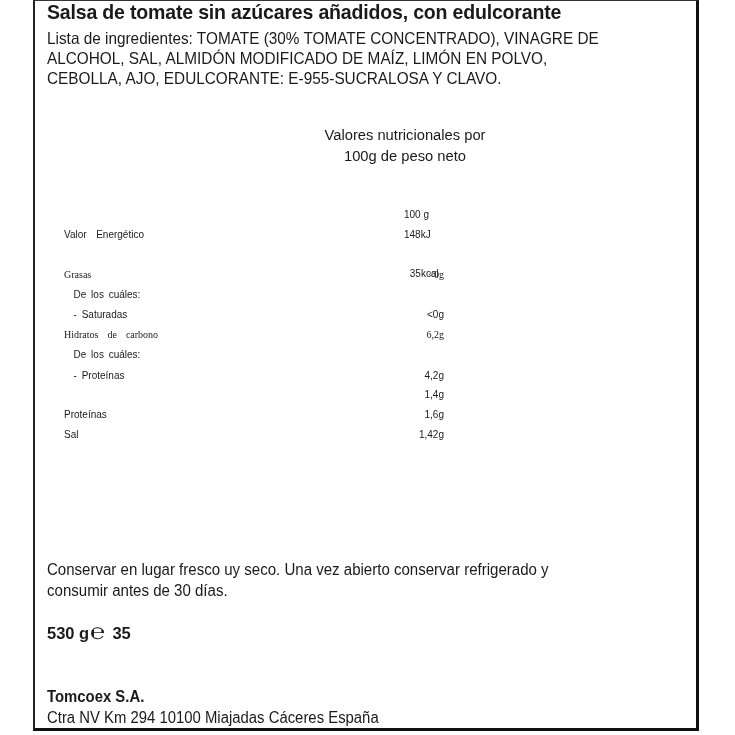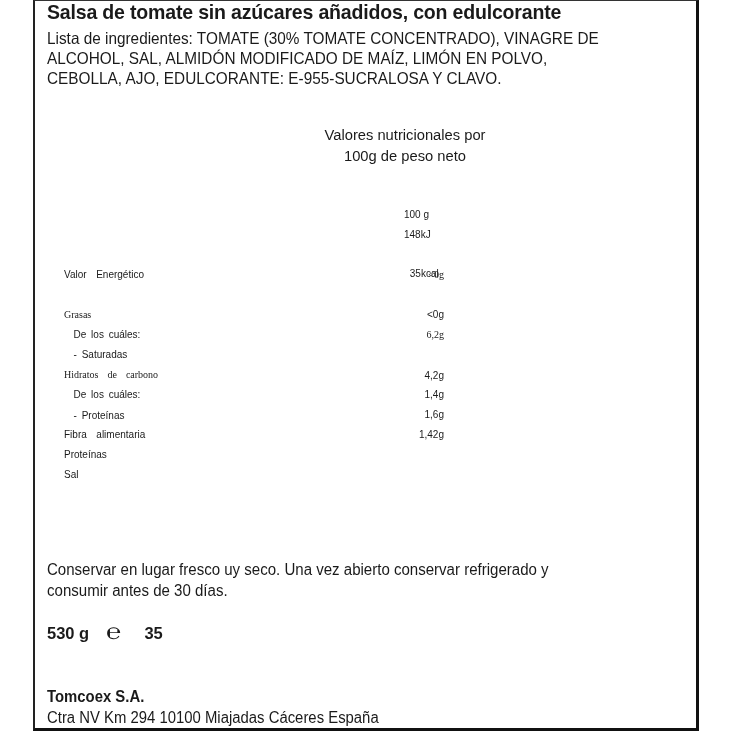--- a/index.html
+++ b/index.html
@@ -59,21 +59,20 @@
       font-size: 10px;
       height: 20px;
       line-height: 20px;
       width: 400px;
     }
     .nut-row .name {
       position: absolute;
       left: 0;
       white-space: pre;
       word-spacing: 2px;
-      margin-top: 40px;
     }
     .nut-row .value {
       position: absolute;
       right: 0;
       width: 100px;
       text-align: right;
       white-space: nowrap;
     }
     .nut-row .value.left {
       text-align: left;
@@ -87,21 +86,21 @@
       transform: scaleX(0.94);
       transform-origin: left top;
     }
     .storage div { white-space: nowrap; }
     .net-weight {
       left: 47px; top: 624px;
       font-size: 16.5px;
       font-weight: bold;
       display: flex;
       align-items: baseline;
-      gap: 16px;
+      gap: 0px;
     }
     .estimated-sign {
       display: inline-block;
       font-weight: normal;
       font-size: 22px;
       line-height: 16px;
       margin: 0 8px 0 2px;
       transform: scaleX(1.15);
     }
     .company {
@@ -166,21 +165,20 @@
   </div>
   <div class="nut-row" style="top:345px;">
     <span class="name">  De los cuáles:</span>
     <span class="value" style="right:20px;"></span>
   </div>
   <div class="nut-row" style="top:366px;">
     <span class="name">  - Proteínas</span>
     <span class="value" style="right:20px;">4,2g</span>
   </div>
   <div class="nut-row" style="top:385px;">
-    <span class="name">Fibra  alimentaria</span>
     <span class="value" style="right:20px;">1,4g</span>
   </div>
   <div class="nut-row" style="top:405px;">
     <span class="name">Proteínas</span>
     <span class="value" style="right:20px;">1,6g</span>
   </div>
   <div class="nut-row" style="top:425px;">
     <span class="name">Sal</span>
     <span class="value" style="right:20px;">1,42g</span>
   </div>

